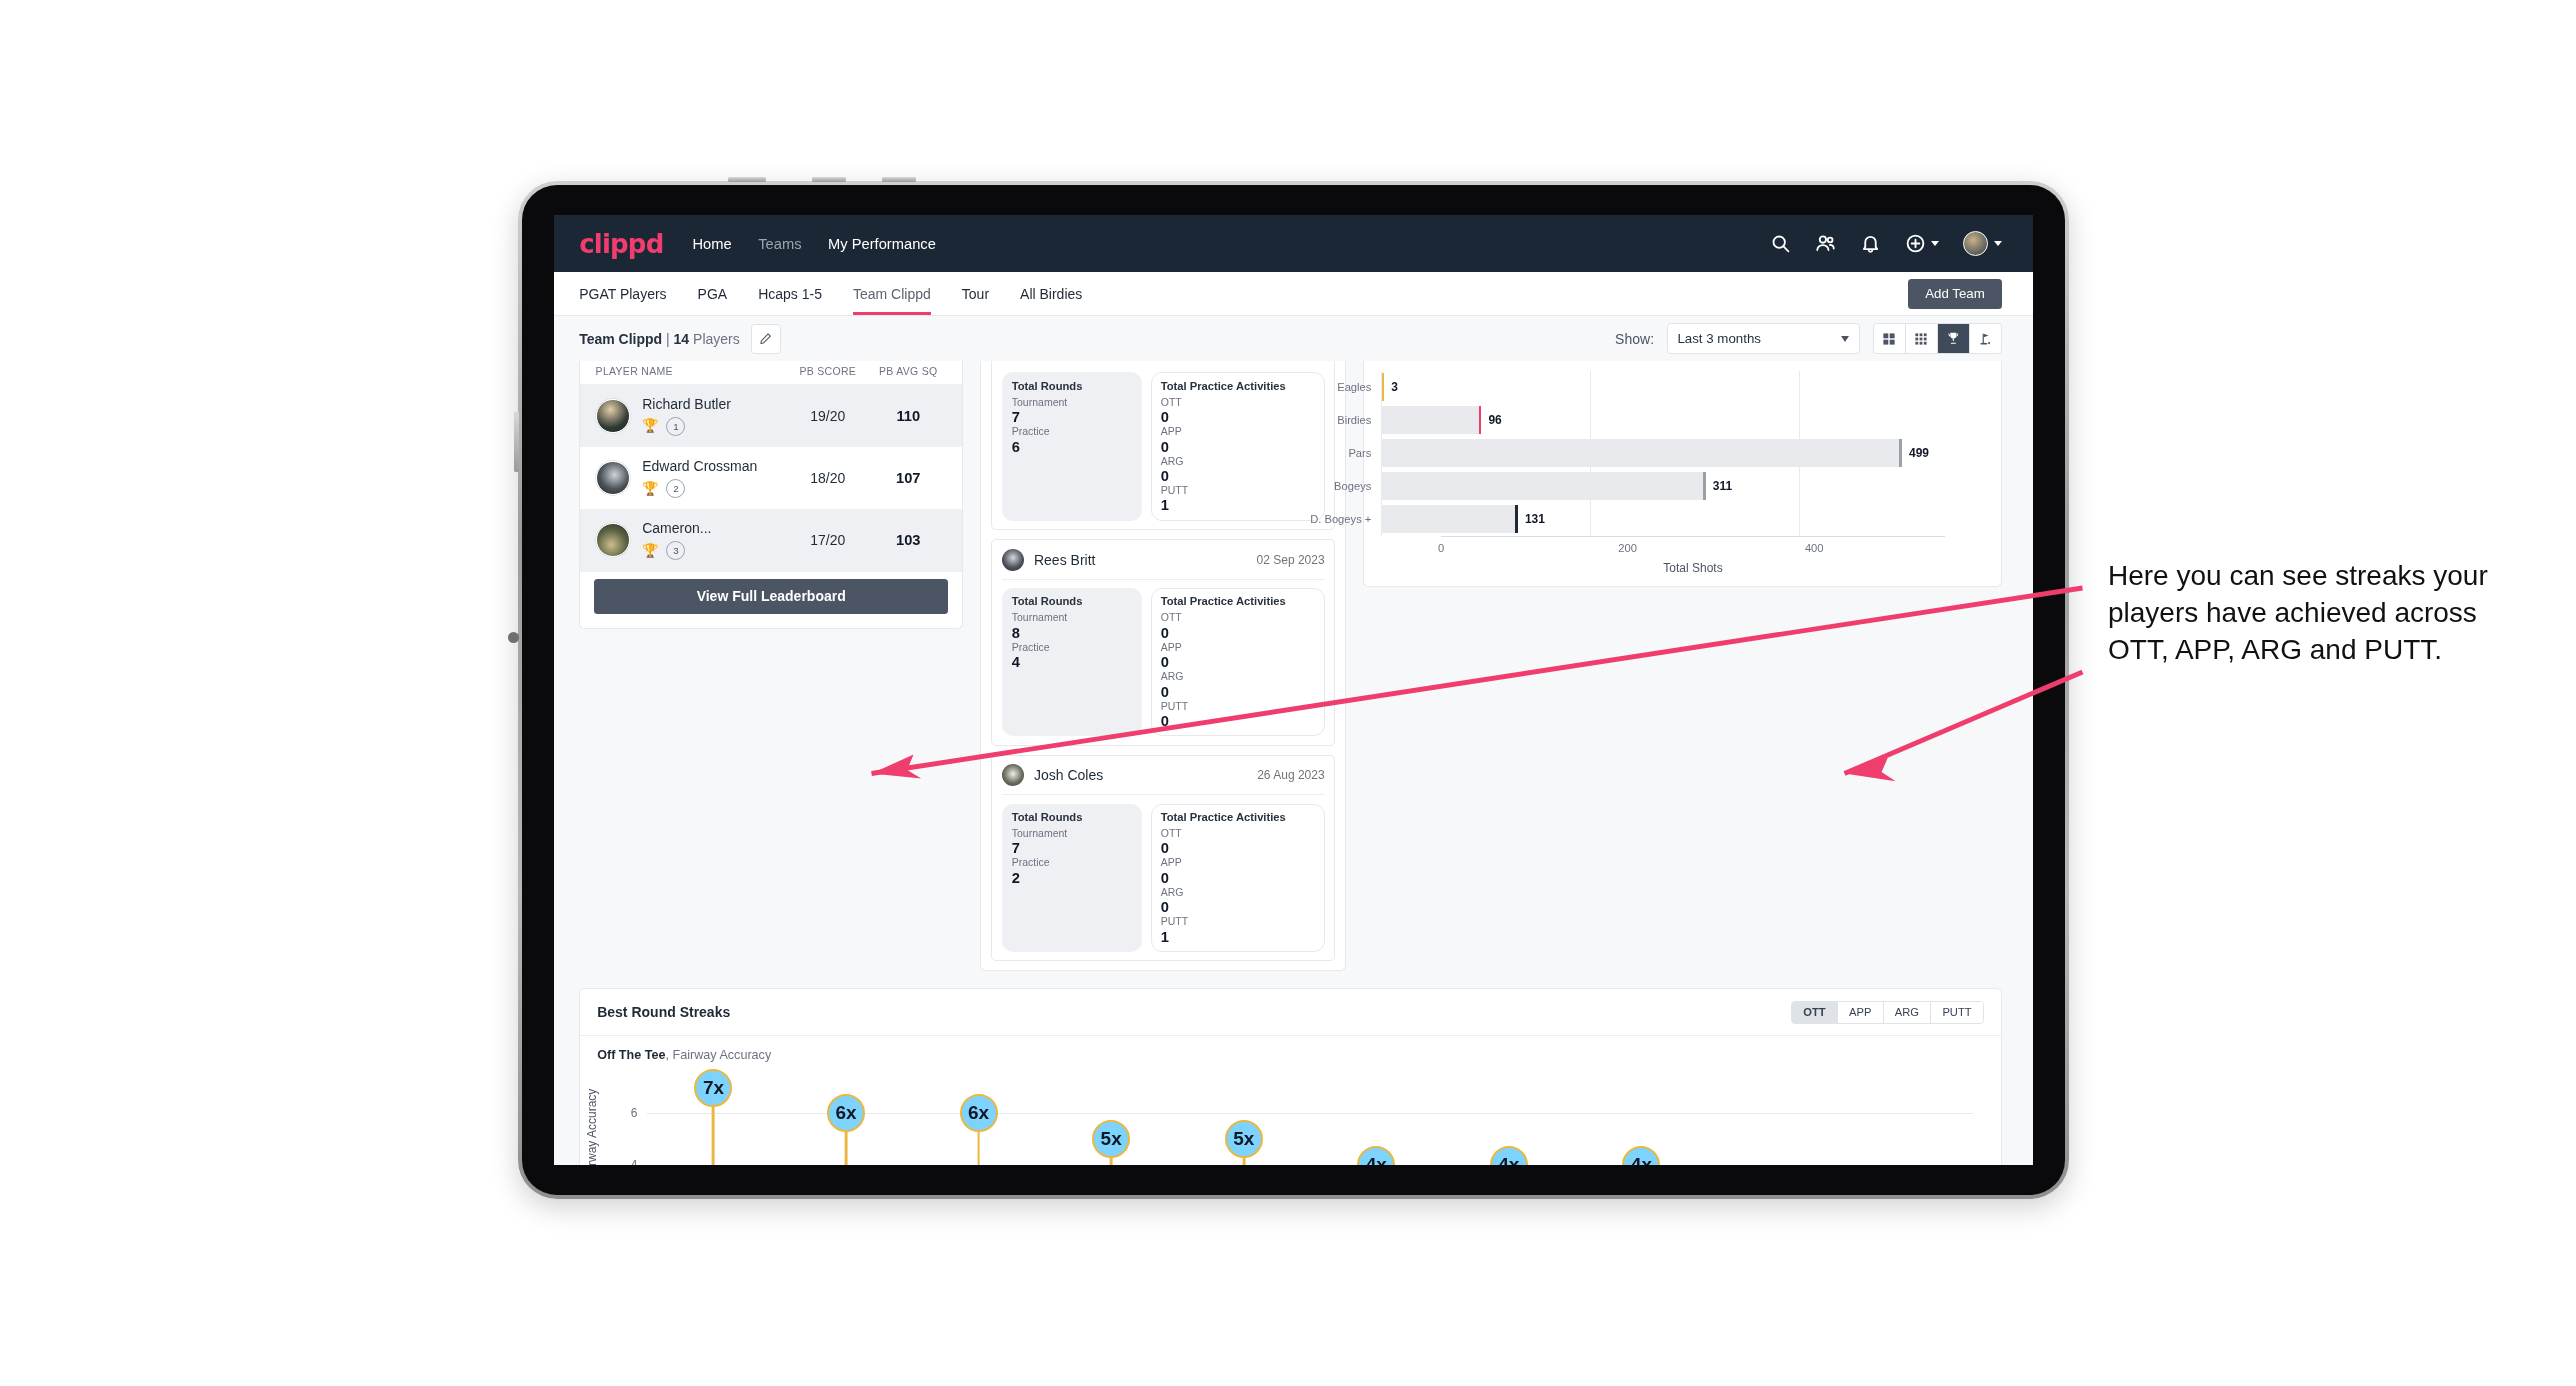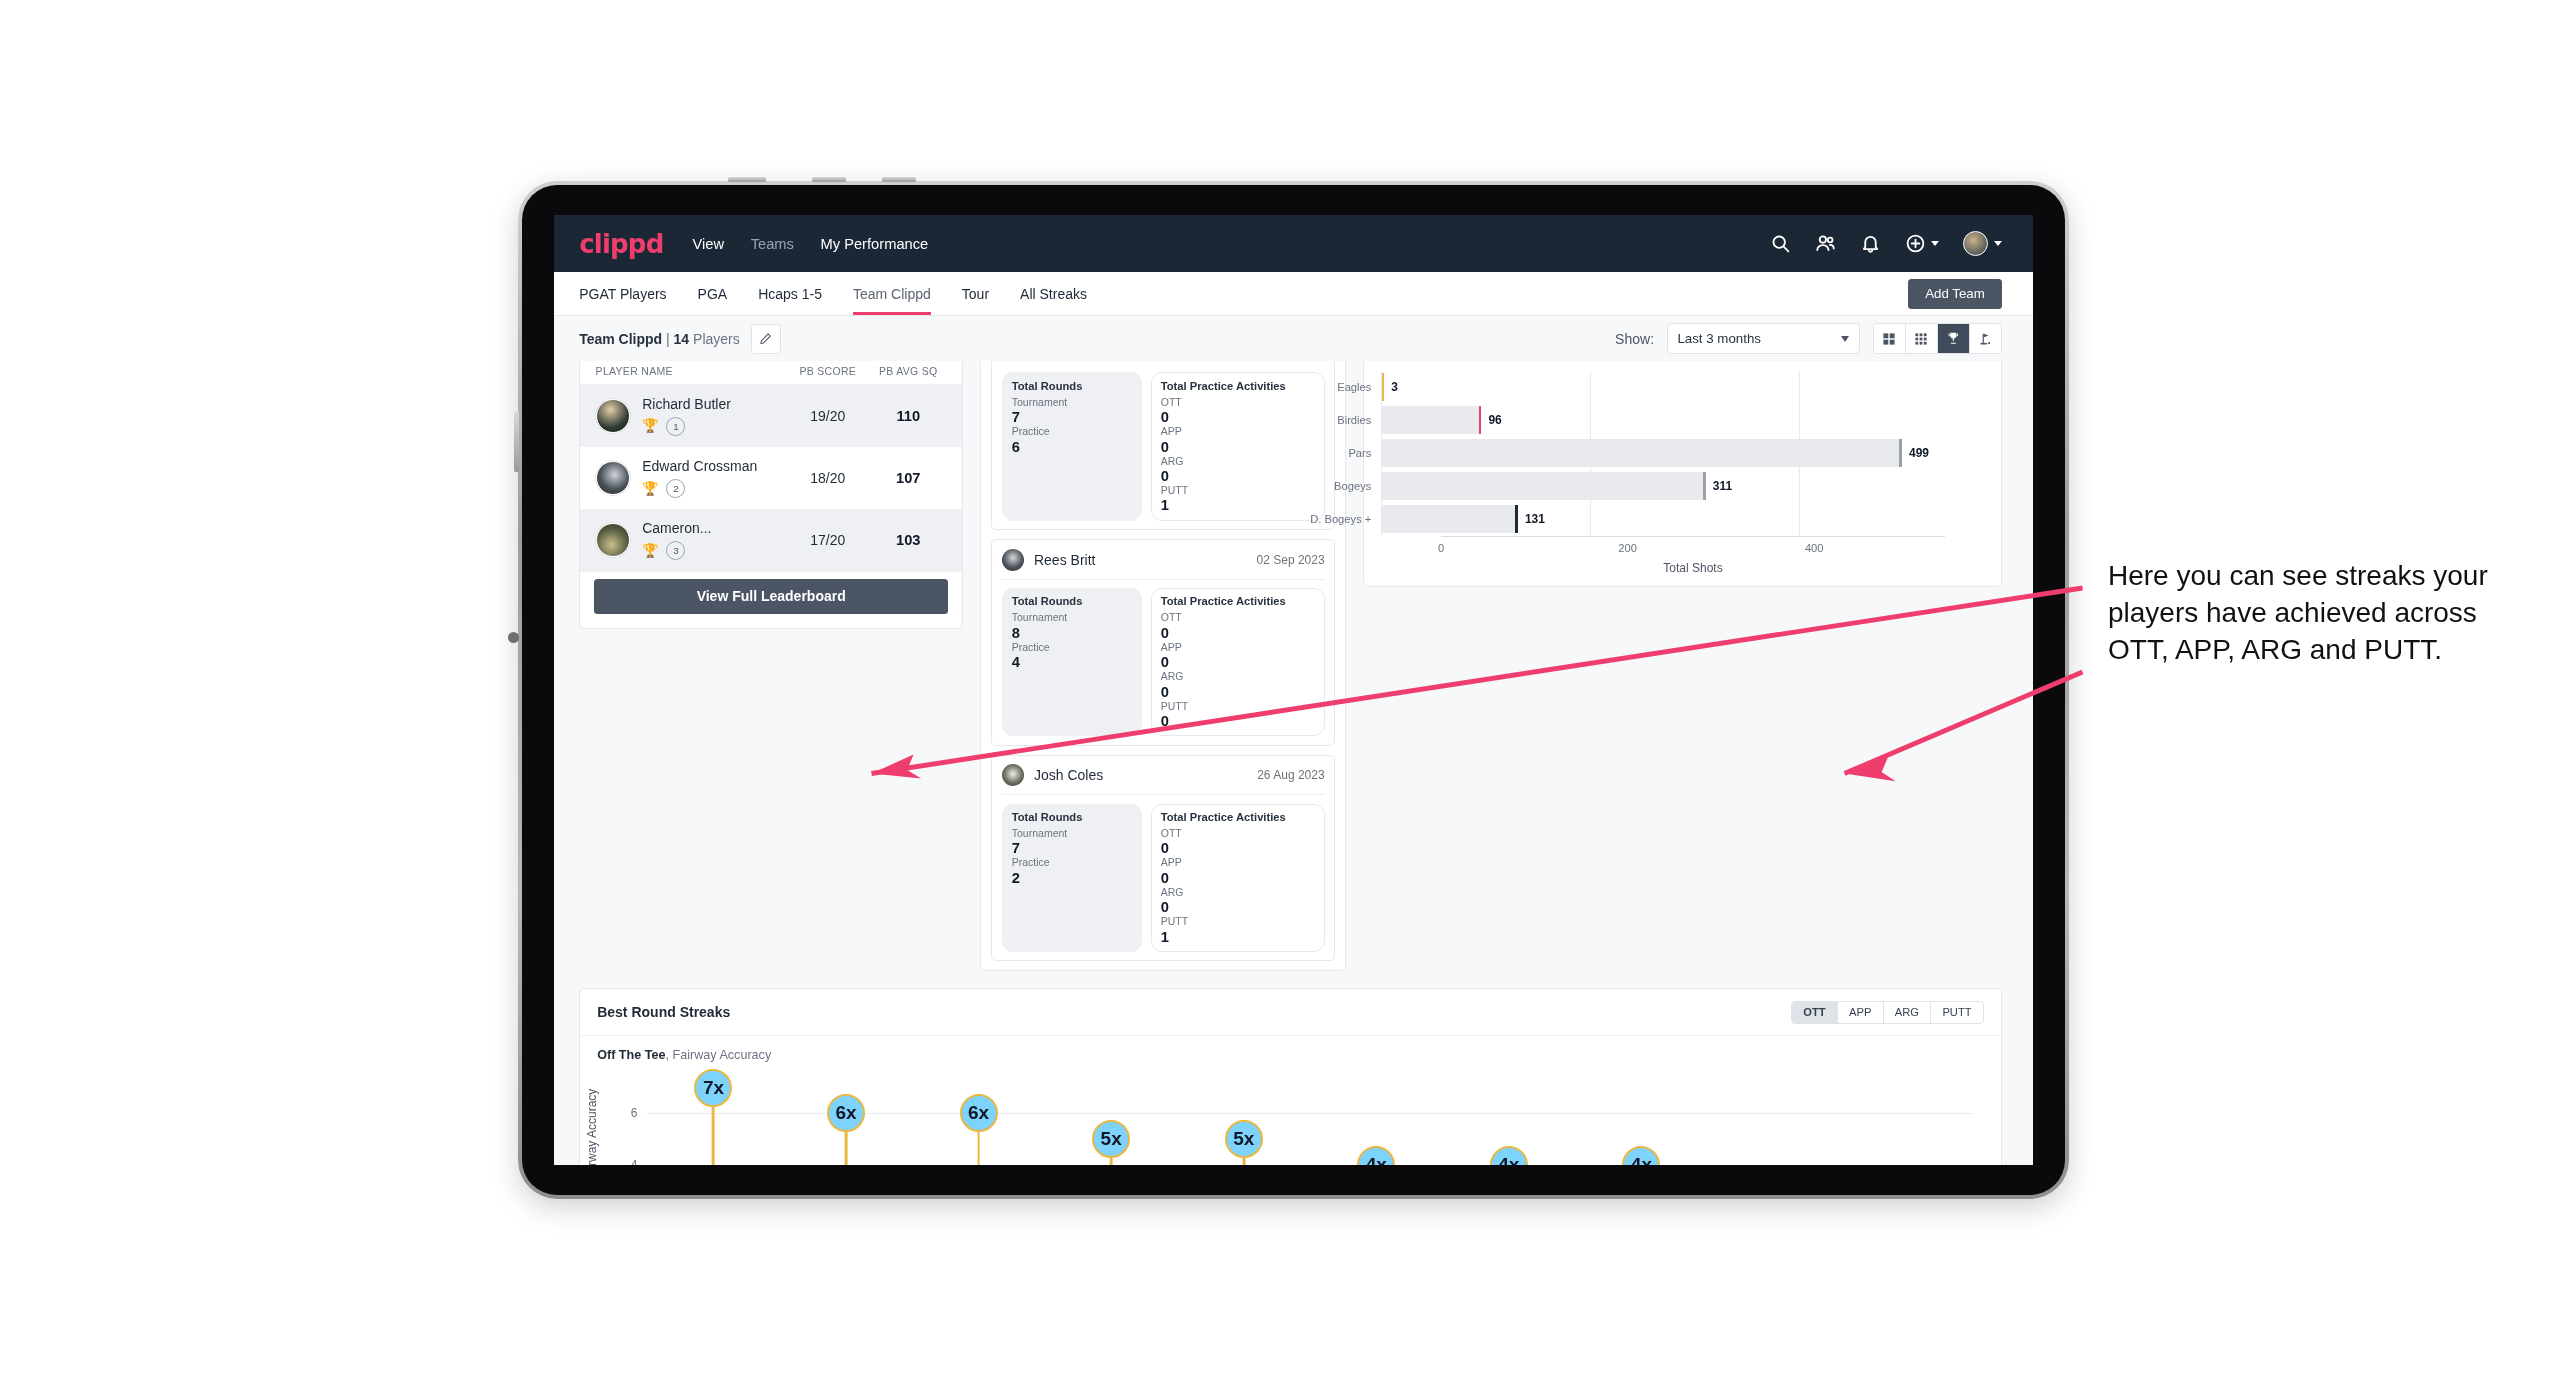--- a/index.html
+++ b/index.html
@@ -178,21 +178,21 @@
   <div class="tab-btn" id="btn-vol1"></div>
   <div class="tab-btn" id="btn-vol2"></div>
   <div class="tab-btn" id="btn-side"></div>
   <div id="home-dot"></div>
 
   <div id="tablet-screenbed">
     <div id="screen">
 
       <div id="topnav">
         <div id="logo">clippd</div>
-        <div class="nav-link">View</div>
+        <div class="nav-link">Home</div>
         <div class="nav-link dim">Teams</div>
         <div class="nav-link">My Performance</div>
 
         <div id="nav-right">
           <span class="nav-ic">
             <svg viewBox="0 0 24 24" fill="none" stroke="#fff" stroke-width="2.1" stroke-linecap="round">
               <circle cx="10.5" cy="10.5" r="6.5"></circle>
                 <line x1="15.4" y1="15.4" x2="21" y2="21"></line>
               </svg>
           </span>
@@ -226,21 +226,21 @@
           </span>
         </div>
       </div>
 
       <div id="subnav">
         <div class="sub-tab">PGAT Players</div>
         <div class="sub-tab">PGA</div>
         <div class="sub-tab">Hcaps 1-5</div>
         <div class="sub-tab active">Team Clippd</div>
         <div class="sub-tab">Tour</div>
-        <div class="sub-tab">All Streaks</div>
+        <div class="sub-tab">All Birdies</div>
         <button id="add-team">Add Team</button>
       </div>
 
       <div id="filterbar">
         <div id="teamlabel">
           <b>Team Clippd</b>
           <span class="muted">|</span>
           <b>14</b>
           <span class="muted">Players</span>
         </div>

